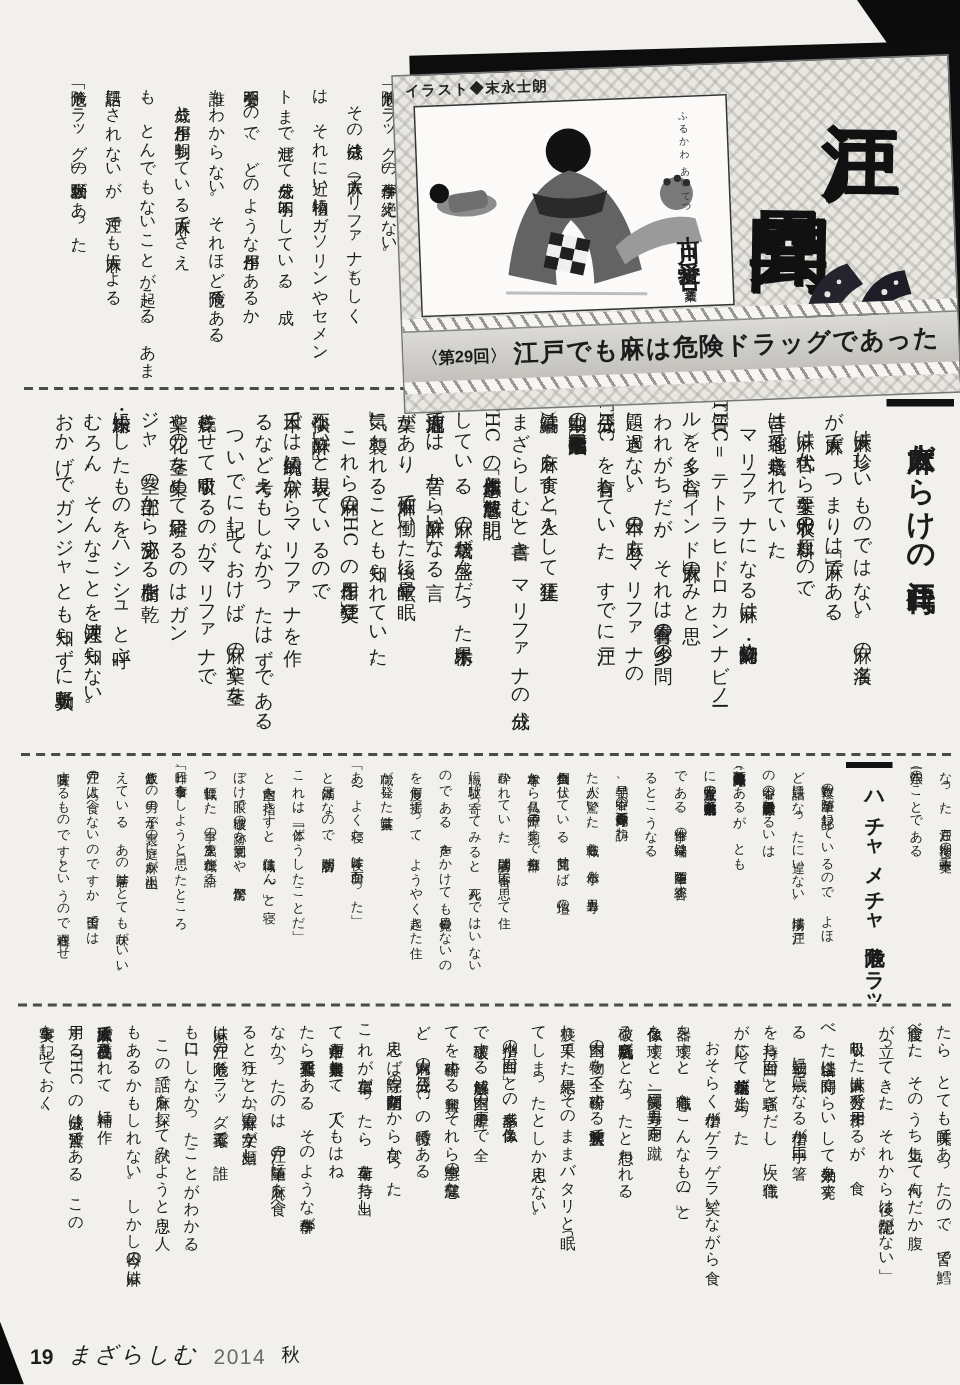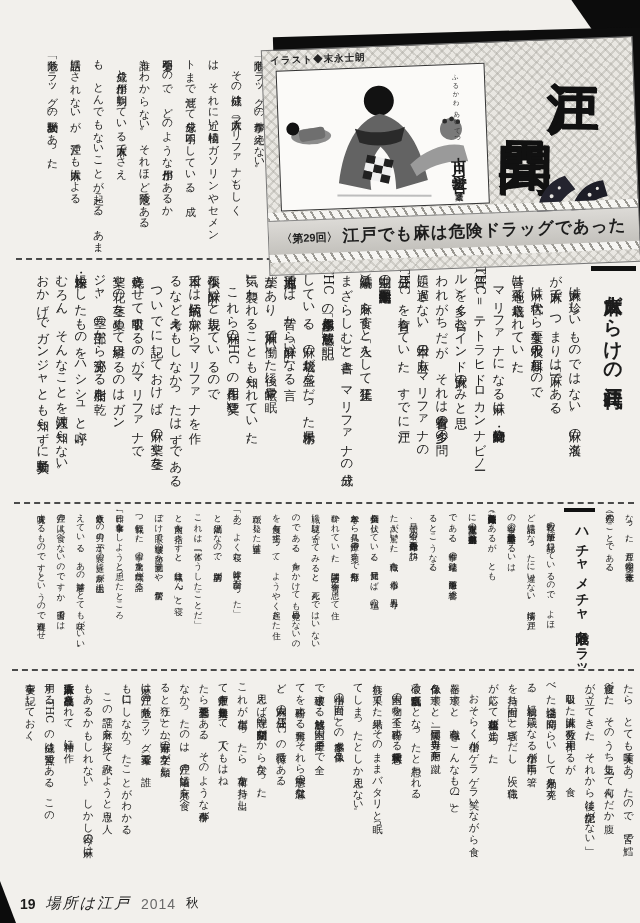--- a/index.html
+++ b/index.html
@@ -158,16 +158,16 @@
   <div class="abs hatch hatch-a"></div>
   <div class="abs banner">
     <span class="banner-ep">〈第29回〉</span>
     <span class="banner-title">江戸でも麻は危険ドラッグであった</span>
   </div>
   <div class="abs hatch hatch-b"></div>
 </div>
 
 <div class="abs footer">
   <span class="pg-num">19</span>
-  <span class="mag-name">場所は江戸</span>
+  <span class="mag-name">まざらしむ</span>
   <span class="mag-year">2014</span>
   <span class="mag-season">秋</span>
 </div>
 
 </body></html>

